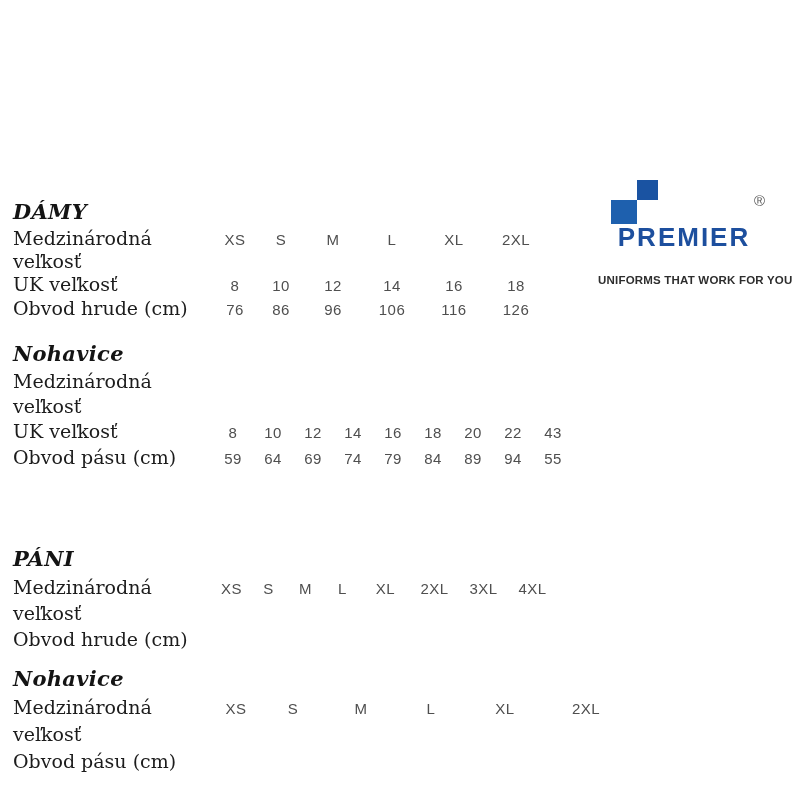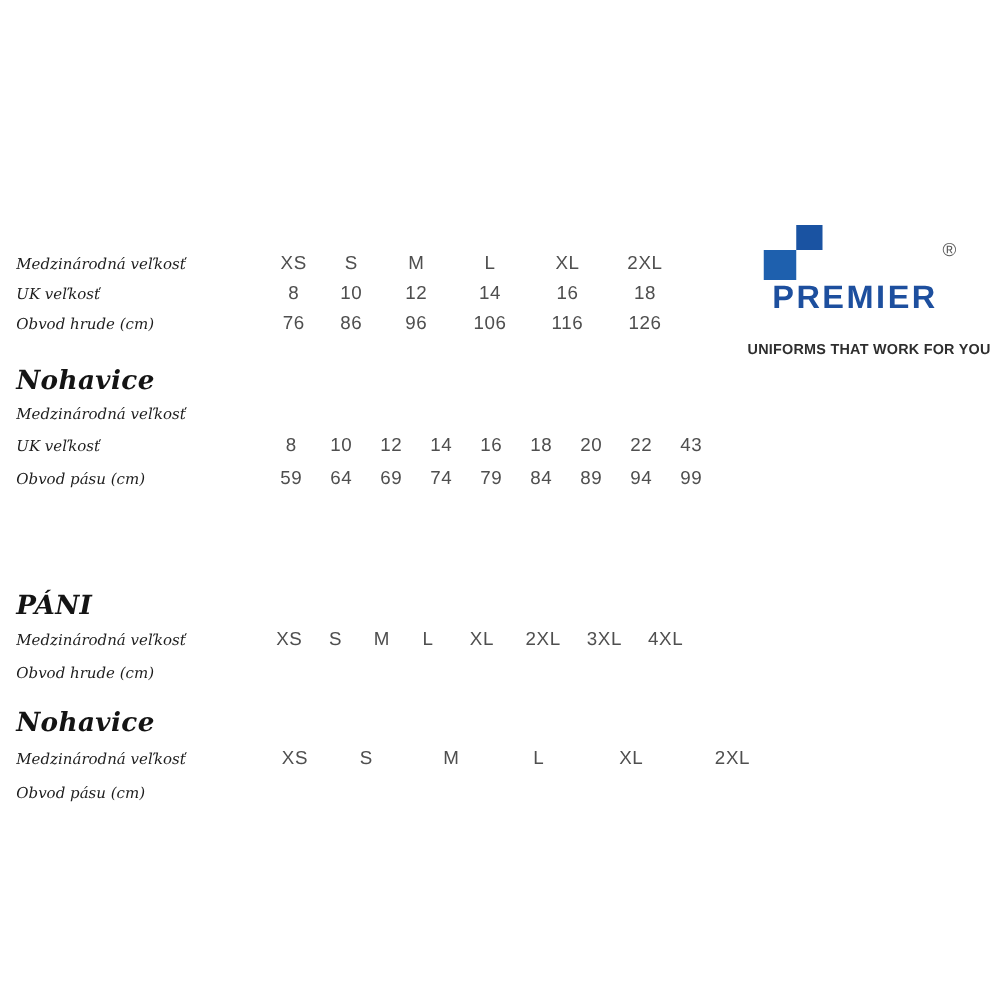--- a/index.html
+++ b/index.html
@@ -10,22 +10,22 @@
   
   .content { position:absolute; left:13px; top:199px; width:620px; }
   .sec h2 {
     margin:0 0 2px 0; font-family:"DejaVu Serif","Liberation Serif",serif;
     font-style:italic; font-weight:bold; font-size:21px; line-height:26px;
     color:#141414; letter-spacing:0.3px;
   }
   .row { display:flex; align-items:baseline; }
   .row-label {
     flex:0 0 200px; width:200px;
-    font-family:"DejaVu Serif","Liberation Serif",serif; font-style:italic;
-    font-size:12px; color:#1c1c1c;
+    font-family:"DejaVu Serif","Liberation Serif",serif; 
+    font-size:19px; color:#1c1c1c;
   }
   .values { white-space:nowrap; }
   .cell {
     display:inline-block; text-align:center; font-size:15px; color:#4f4f4f;
     letter-spacing:0.5px; font-family:"Liberation Sans", sans-serif;
   }
   .s1 .row { line-height:23px; }
   .s2 .row { line-height:25px; }
   .s3 .row { line-height:26px; }
   .s4 .row { line-height:27px; }
@@ -69,20 +69,21 @@
     <div class="sq sq-top"></div>
     <div class="sq sq-bottom"></div>
     <div class="reg">®</div>
     <div class="brand">PREMIER</div>
     <div class="tagline">UNIFORMS THAT WORK FOR YOU</div>
   </div>
 
   <div class="content">
 
     <section class="sec s1">
+      <h2>DÁMY</h2>
       <div class="row">
         <span class="row-label">Medzinárodná veľkosť</span>
         <span class="values"><span class="cell">XS</span><span class="cell">S</span><span class="cell">M</span><span class="cell">L</span><span class="cell">XL</span><span class="cell">2XL</span></span>
       </div>
       <div class="row">
         <span class="row-label">UK veľkosť</span>
         <span class="values"><span class="cell">8</span><span class="cell">10</span><span class="cell">12</span><span class="cell">14</span><span class="cell">16</span><span class="cell">18</span></span>
       </div>
       <div class="row">
         <span class="row-label">Obvod hrude (cm)</span>
@@ -94,21 +95,21 @@
       <h2>Nohavice</h2>
       <div class="row">
         <span class="row-label">Medzinárodná veľkosť</span>
       </div>
       <div class="row">
         <span class="row-label">UK veľkosť</span>
         <span class="values"><span class="cell">8</span><span class="cell">10</span><span class="cell">12</span><span class="cell">14</span><span class="cell">16</span><span class="cell">18</span><span class="cell">20</span><span class="cell">22</span><span class="cell">43</span></span>
       </div>
       <div class="row">
         <span class="row-label">Obvod pásu (cm)</span>
-        <span class="values"><span class="cell">59</span><span class="cell">64</span><span class="cell">69</span><span class="cell">74</span><span class="cell">79</span><span class="cell">84</span><span class="cell">89</span><span class="cell">94</span><span class="cell">99</span></span>
+        <span class="values"><span class="cell">59</span><span class="cell">64</span><span class="cell">69</span><span class="cell">74</span><span class="cell">79</span><span class="cell">84</span><span class="cell">89</span><span class="cell">94</span><span class="cell">55</span></span>
       </div>
     </section>
 
     <section class="sec s3">
       <h2>PÁNI</h2>
       <div class="row">
         <span class="row-label">Medzinárodná veľkosť</span>
         <span class="values"><span class="cell">XS</span><span class="cell">S</span><span class="cell">M</span><span class="cell">L</span><span class="cell">XL</span><span class="cell">2XL</span><span class="cell">3XL</span><span class="cell">4XL</span></span>
       </div>
       <div class="row">

